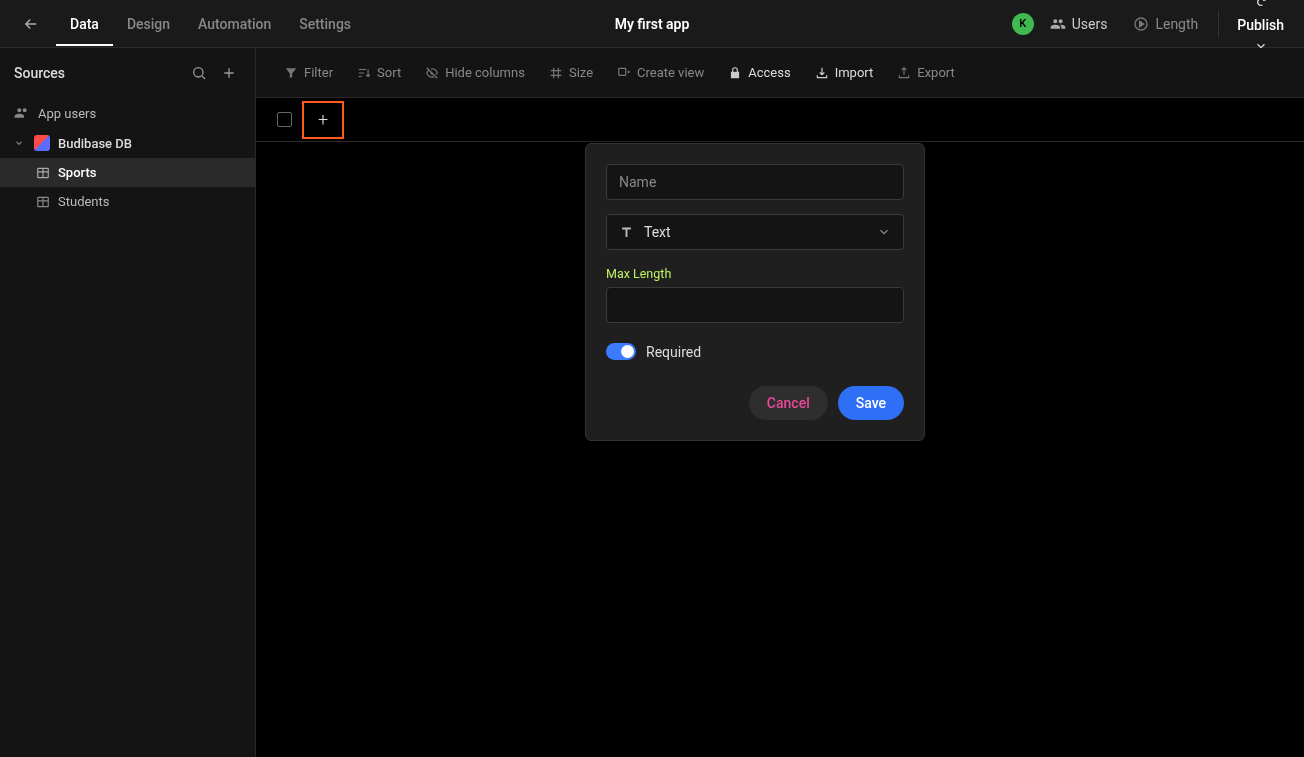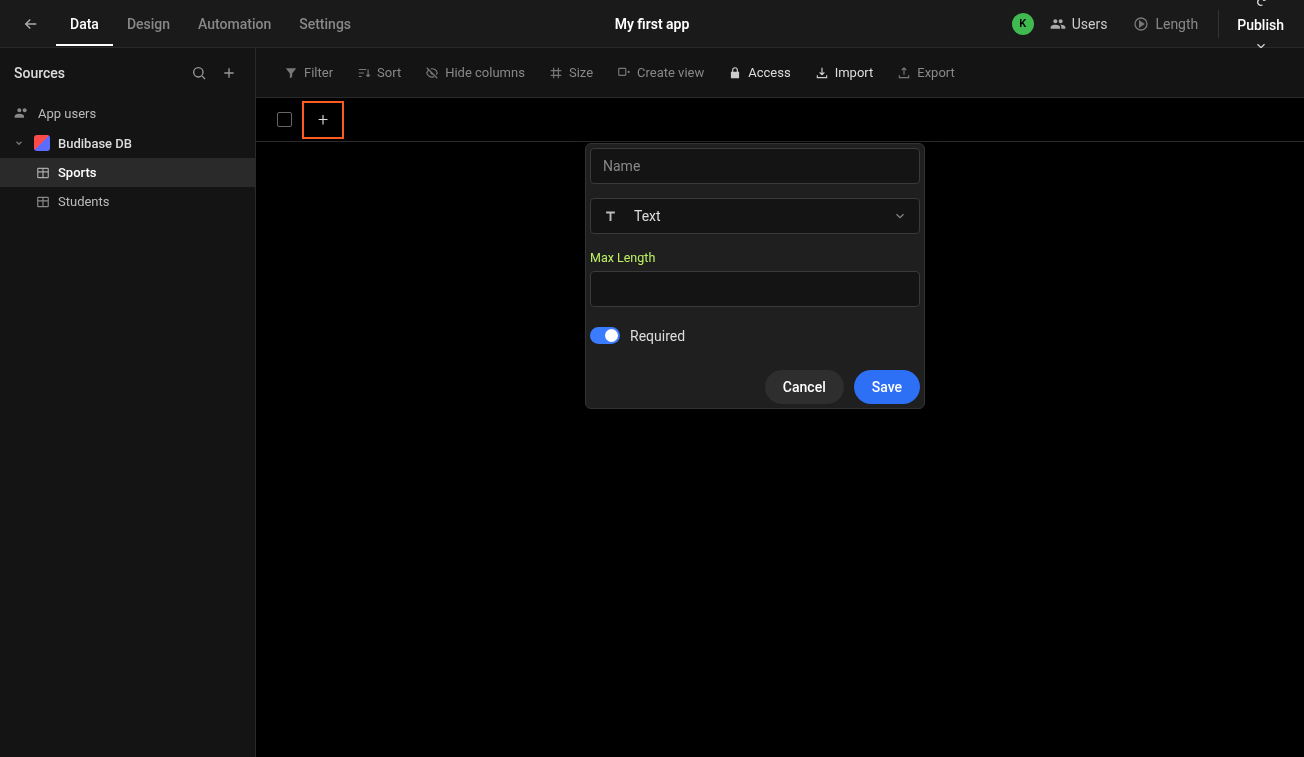--- a/index.html
+++ b/index.html
@@ -40,36 +40,36 @@
     .tool.lit { color:#ddd; }
     
     .gridhead { height:44px; background:#000; display:flex; align-items:center; border-bottom:1px solid #2a2a2a; }
     .gh-cell-check { width:56px; display:flex; align-items:center; justify-content:center; }
     .checkbox-empty { width:15px; height:15px; border:1.5px solid #666; border-radius:2px; }
     .gh-cell-add { width:42px; height:38px; display:flex; align-items:center; justify-content:center; border:2.5px solid #ff5a1f; cursor:pointer; margin-left:-10px; }
     .plus-big { color:#ddd; font-size:18px; font-weight:300; }
     .gridbody { flex:1; background:#000; }
     
     
-    .popover { position:absolute; left:329px; top:95px; width:340px; background:#1f1f1f; border:1px solid #333; border-radius:6px; padding:4px; box-shadow:0 6px 20px rgba(0,0,0,.6); z-index:10; }
+    .popover { position:absolute; left:329px; top:95px; width:340px; background:#1f1f1f; border:1px solid #333; border-radius:6px; padding:20px; box-shadow:0 6px 20px rgba(0,0,0,.6); z-index:10; }
     .pop-input { width:100%; background:#141414; border:1px solid #3a3a3a; color:#ccc; padding:9px 12px; border-radius:4px; font-size:14px; margin-bottom:14px; }
     .pop-input::placeholder { color:#888; }
-    .pop-select { width:100%; background:#141414; border:1px solid #3a3a3a; border-radius:4px; padding:9px 12px; display:flex; align-items:center; gap:16px; cursor:pointer; margin-bottom:16px; }
+    .pop-select { width:100%; background:#141414; border:1px solid #3a3a3a; border-radius:4px; padding:9px 12px; display:flex; align-items:center; gap:10px; cursor:pointer; margin-bottom:16px; }
     .pop-select .sel-icon { color:#aaa; }
     .pop-select .sel-label { flex:1; color:#ddd; }
     .pop-select .sel-chev { color:#888; }
     .pop-label { color:#bef264; font-size:12.5px; margin-bottom:6px; }
     .pop-num { width:100%; background:#141414; border:1px solid #3a3a3a; border-radius:4px; padding:9px 12px; color:#ddd; font-size:14px; margin-bottom:20px; }
     .toggle-row { display:flex; align-items:center; gap:10px; margin-bottom:26px; }
     .toggle { width:30px; height:17px; background:#3a7bff; border-radius:10px; position:relative; cursor:pointer; }
     .toggle-knob { width:13px; height:13px; background:#fff; border-radius:50%; position:absolute; top:2px; right:2px; }
     .toggle-label { color:#ddd; font-size:14px; }
     .pop-actions { display:flex; justify-content:flex-end; gap:10px; }
     .btn { border:none; padding:9px 18px; border-radius:20px; font-size:14px; font-weight:500; cursor:pointer; }
-    .btn-cancel { background:#2e2e2e; color:#ffffff; }
+    .btn-cancel { background:#2e2e2e; color:#ec4899; }
     .btn-save { background:#2d6ff5; color:#fff; }
     
     svg { display:block; }
   </style>
 </head>
 <body>
 
 <div class="topnav">
   <div class="back-arrow">
     <svg width="18" height="18" viewBox="0 0 24 24" fill="none" stroke="#aaa" stroke-width="2">

